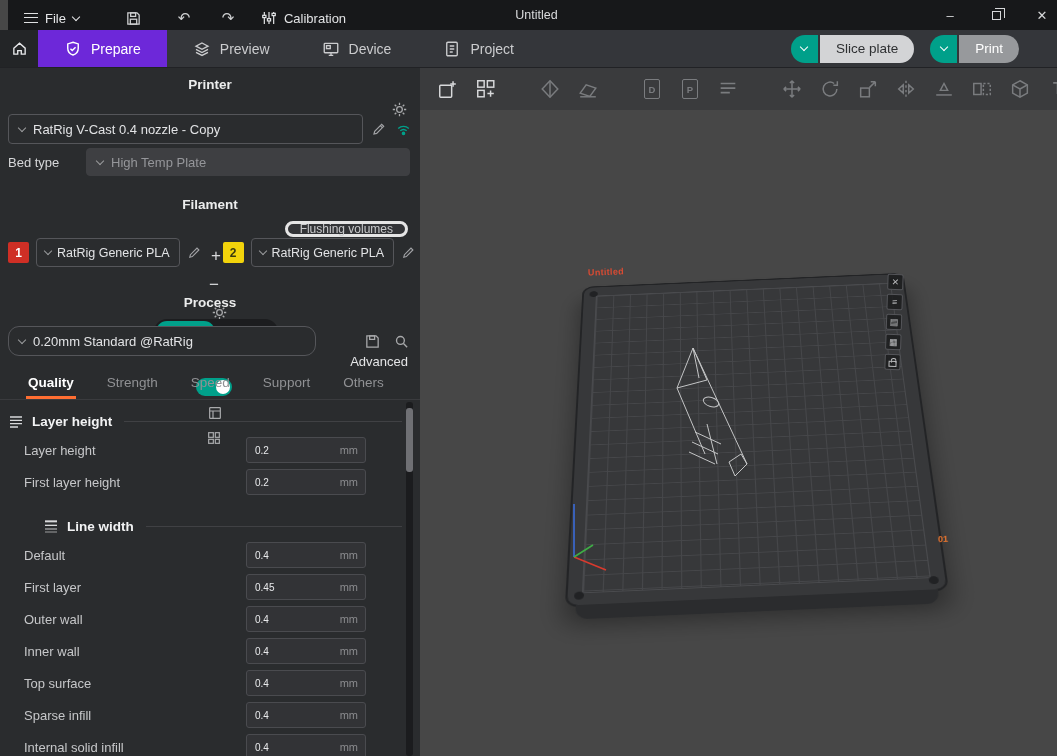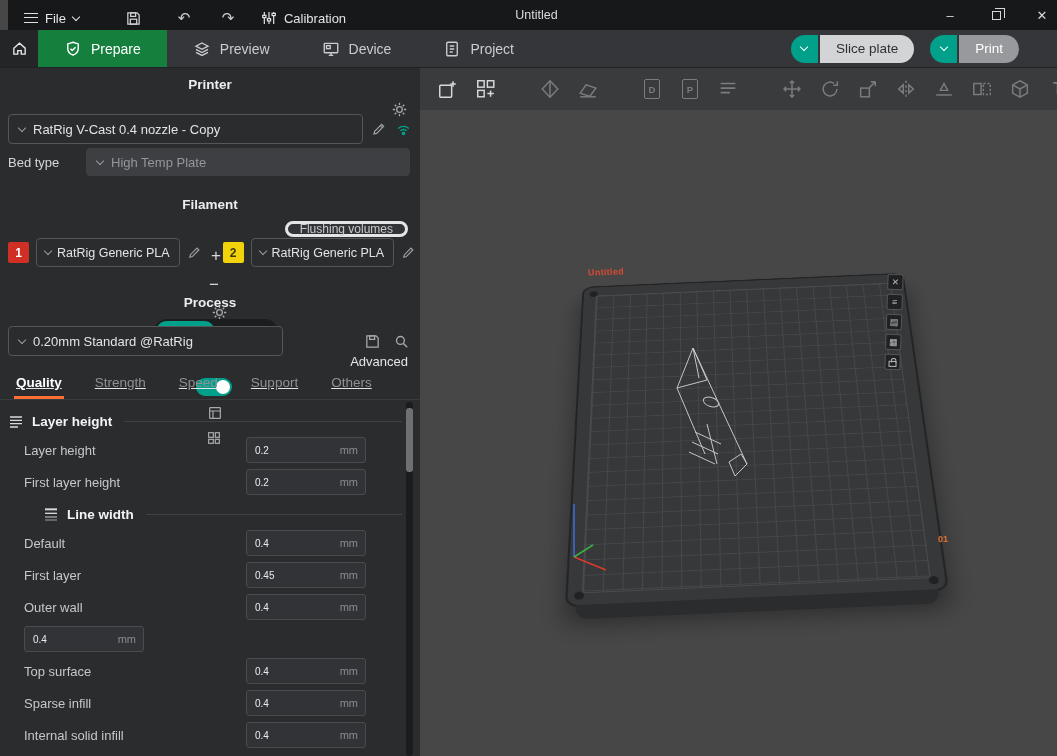--- a/index.html
+++ b/index.html
@@ -20,21 +20,21 @@
   .tb-title { position:absolute; left:50%; top:0; transform:translateX(-50%); height:30px; display:flex; align-items:center; color:#dadbdd; font-size:12.5px; }
   .tb-right { margin-left:auto; display:flex; height:30px; }
   .winbtn { width:46px; height:30px; display:flex; align-items:center; justify-content:center; color:#d6d7d9; font-size:13px; }
   .rest { width:9px; height:9px; border:1.2px solid #d6d7d9; position:relative; }
   .rest::before { content:""; position:absolute; top:-3.4px; left:2px; width:9px; height:9px; border-top:1.2px solid #d6d7d9; border-right:1.2px solid #d6d7d9; }
 
   
   .tabbar { position:absolute; top:30px; left:0; width:100%; height:38px; background:#34363a; display:flex; align-items:stretch; z-index:29; border-bottom:1px solid #212225; }
   .home-btn { width:38px; background:#232527; display:flex; align-items:center; justify-content:center; color:#e8e9eb; }
   .maintab { display:flex; align-items:center; gap:9px; padding:0 26px; color:#cbccce; font-size:14px; }
-  .maintab.active { background:#15803d; color:#ffffff; }
+  .maintab.active { background:#6d28d9; color:#ffffff; }
   .tb-actions { margin-left:auto; display:flex; align-items:center; gap:16px; padding-right:38px; }
   .split-btn { display:flex; align-items:center; height:28px; border-radius:14px; overflow:hidden; }
   .split-seg { width:27px; height:28px; background:#00a08a; color:#fff; display:flex; align-items:center; justify-content:center; }
   .split-body { height:28px; display:flex; align-items:center; padding:0 16px; font-size:13.5px; margin-left:2px; }
   .slice .split-body { background:#d3d4d6; color:#2e3032; }
   .print .split-body { background:#97999c; color:#ffffff; }
 
   
   .sidebar { position:absolute; top:68px; left:0; width:420px; height:688px; background:#2a2c2e; z-index:10; }
   .sec-hdr { display:flex; align-items:center; gap:9px; padding:0 12px; position:absolute; left:0; right:0;flex-direction:column; }
@@ -63,31 +63,31 @@
   .edit-ic { color:#a2a3a6; flex:0 0 auto; }
 
   .proc-toggle { background:#1c1d1f; border-radius:13px; height:44px; display:flex; align-items:center; padding:2px; margin-left:12px; }
   .seg-on { background:#00a08a; color:#fff; border-radius:11px; height:22px; padding:0 12px; font-size:12px; display:flex; align-items:center; }
   .seg-off { color:#8b5cf6; padding:0 10px; font-size:12px; }
   .adv-label { color:#e4e5e7; font-size:13px; }
   .switch { width:36px; height:18px; border-radius:9px; background:#00a08a; position:relative; flex:0 0 auto; }
   .switch::after { content:""; position:absolute; right:2px; top:2px; width:14px; height:14px; border-radius:50%; background:#fff; }
 
   .proc-row { position:absolute; top:258px; left:8px; right:10px; display:flex; align-items:center; }
-  .proc-combo { width:275px; }
+  .proc-combo { width:308px;border-radius:11px; }
   .proc-icons { margin-left:auto; display:flex; gap:12px; color:#a9aaac; }
 
-  .ptabs { position:absolute; top:298px; left:0; right:0; height:34px; display:flex; align-items:center; padding-left:16px; gap:33px; border-bottom:1px solid #3a3b3e;text-decoration:underline; }
+  .ptabs { position:absolute; top:298px; left:0; right:0; height:34px; display:flex; align-items:center; padding-left:28px; gap:33px; border-bottom:1px solid #3a3b3e; }
   .ptab { color:#909194; font-size:13.5px; position:relative; }
   .ptab.active { color:#ffffff; font-weight:bold; }
   .ptab.active::after { content:""; position:absolute; left:-2px; right:-2px; bottom:-9px; height:3px; background:#ff6e32; }
 
   .params { position:absolute; top:334px; left:0; right:0; bottom:0; overflow:hidden; }
   .pgroup { display:flex; align-items:center; height:26px; margin-top:6px; padding-left:8px; padding-right:18px; gap:8px; }
-  .pgroup.second { margin-top:3px;padding-left:43px; }
+  .pgroup.second { margin-top:15px;padding-left:43px; }
   .gicon { color:#d8d9db; }
   .gtitle { font-weight:bold; font-size:13.5px; color:#f2f3f4; white-space:nowrap; }
   .grule { flex:1; border-top:1px solid #404144; margin-left:4px; }
   .prow { display:flex; align-items:center; height:32px; padding-left:24px; padding-right:54px; }
   .plabel { flex:1; font-size:13px; color:#c6c7c9; }
   .pbox { width:120px; height:26px; border:1px solid #4a4b4f; background:#323336; border-radius:3px; display:flex; align-items:center; }
   .pval { flex:1; padding-left:8px; font-size:10px; color:#e9eaec; }
   .punit { padding-right:7px; font-size:11px; color:#8b8c8f; }
 
   .sb-track { position:absolute; top:334px; right:7px; width:7px; bottom:0; background:#1b1c1e; border-radius:3px; }
@@ -408,20 +408,21 @@
         </div>
       </div>
       <div class="prow">
         <div class="plabel">Outer wall</div>
         <div class="pbox">
           <span class="pval">0.4</span>
           <span class="punit">mm</span>
         </div>
       </div>
       <div class="prow">
+        <div class="plabel">Inner wall</div>
         <div class="pbox">
           <span class="pval">0.4</span>
           <span class="punit">mm</span>
         </div>
       </div>
       <div class="prow">
         <div class="plabel">Top surface</div>
         <div class="pbox">
           <span class="pval">0.4</span>
           <span class="punit">mm</span>

